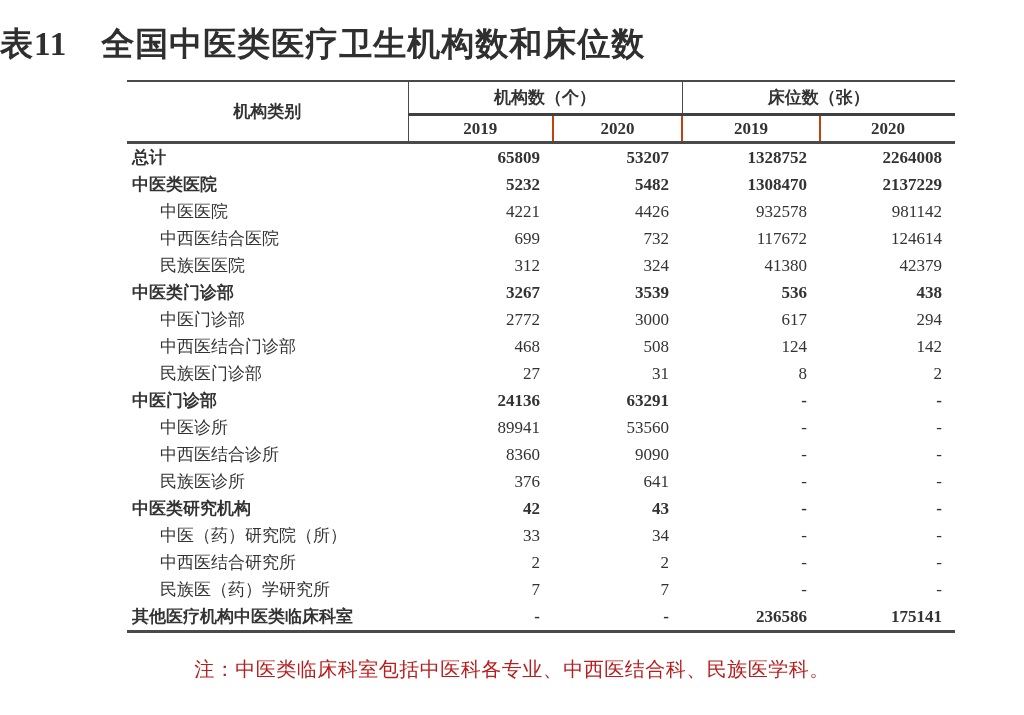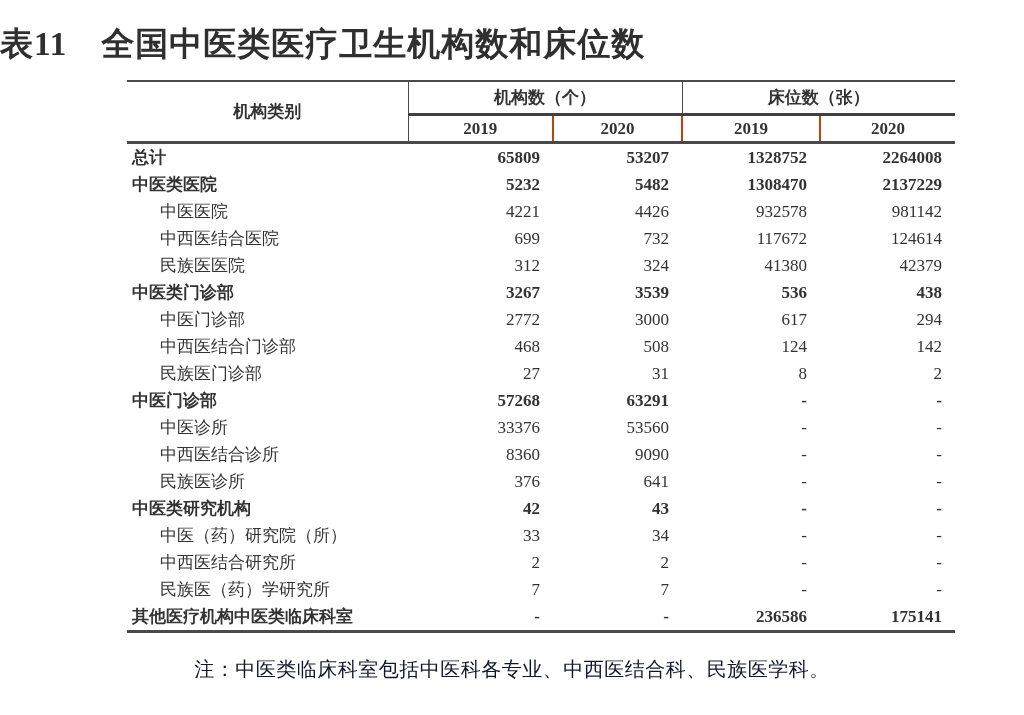--- a/index.html
+++ b/index.html
@@ -89,21 +89,21 @@
     padding-right: 13px;
     font-family: "Liberation Serif", "DejaVu Serif", serif;
   }
   .note {
     position: absolute;
     top: 656px;
     left: 0;
     width: 1024px;
     text-align: center;
     font-size: 20px;
-    color: #0f172a;
+    color: #b91c1c;
     letter-spacing: 0.5px;
   }
 </style>
 </head>
 <body>
 
 <div class="page-title">表11　全国中医类医疗卫生机构数和床位数</div>
 
 <div class="table-wrap">
   <table>
@@ -186,28 +186,28 @@
         </tr>
         <tr>
           <td class="label indent">民族医门诊部</td>
           <td class="num">27</td>
           <td class="num">31</td>
           <td class="num">8</td>
           <td class="num">2</td>
         </tr>
         <tr class="bold">
           <td class="label">中医门诊部</td>
-          <td class="num">57268</td>
+          <td class="num">24136</td>
           <td class="num">63291</td>
           <td class="num">-</td>
           <td class="num">-</td>
         </tr>
         <tr>
           <td class="label indent">中医诊所</td>
-          <td class="num">33376</td>
+          <td class="num">89941</td>
           <td class="num">53560</td>
           <td class="num">-</td>
           <td class="num">-</td>
         </tr>
         <tr>
           <td class="label indent">中西医结合诊所</td>
           <td class="num">8360</td>
           <td class="num">9090</td>
           <td class="num">-</td>
           <td class="num">-</td>

